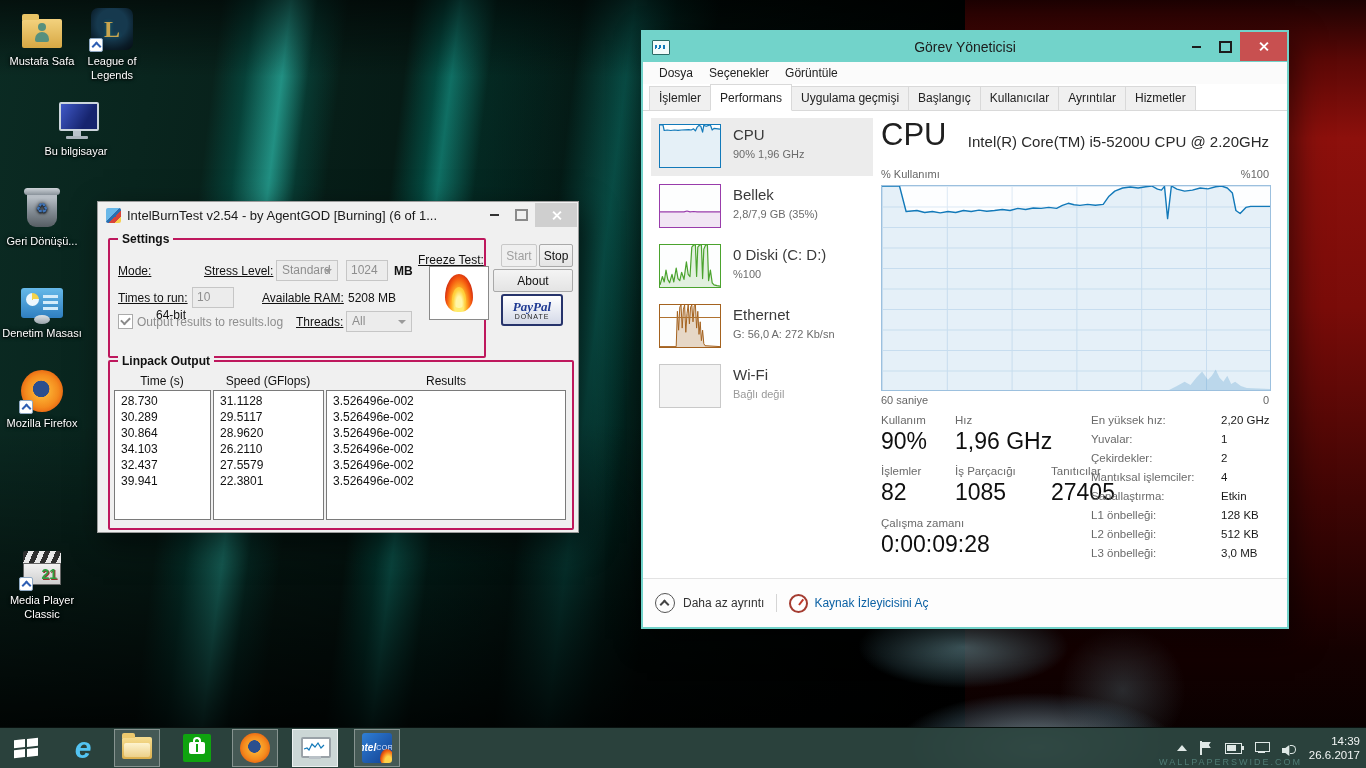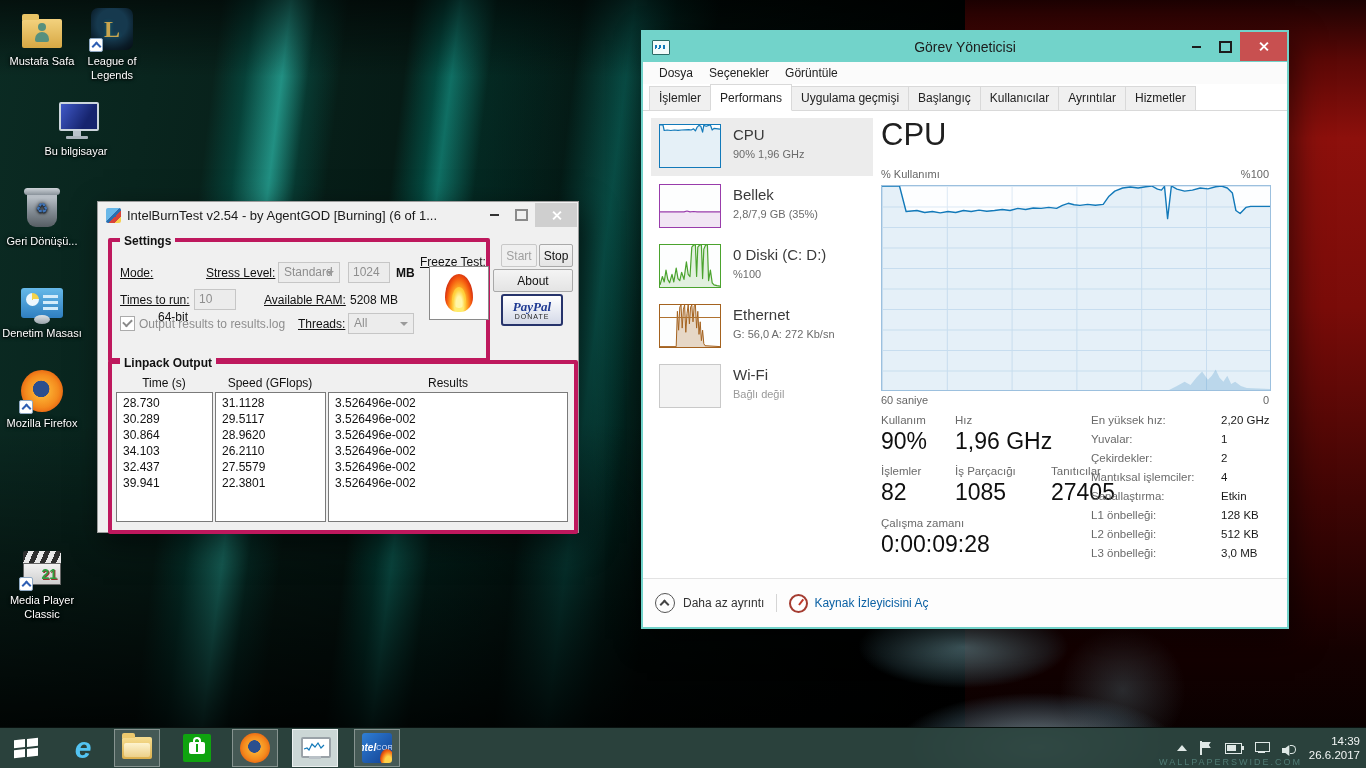--- a/index.html
+++ b/index.html
@@ -76,21 +76,21 @@
     background:linear-gradient(135deg,#69b7e8 0 45%,#2b6fb0 45% 60%,#d8433a 60% 78%,#f7cf4d 78%);}
   .ibt-title{font-size:13px;color:#1a1a1a;white-space:nowrap;}
   .ibt-caps{position:absolute;right:1px;top:1px;display:flex;height:24px;}
   .cap{display:flex;align-items:center;justify-content:center;width:27px;height:24px;}
   .cap-close-ibt{width:42px;background:#cfcfcf;}
   .g-min{width:9px;height:2px;background:#333;}
   .g-max{width:9px;height:8px;border:2px solid #8a8a8a;}
   .g-x{position:relative;width:11px;height:11px;}
   .g-x::before,.g-x::after{content:"";position:absolute;left:5px;top:0;width:2px;height:11px;background:#fff;}
   .g-x::before{transform:rotate(45deg);} .g-x::after{transform:rotate(-45deg);}
-  .grp{position:absolute;border:4px solid #be185d;border-radius:2px;}
+  .grp{position:absolute;border:2px solid #be185d;border-radius:2px;}
   .grp-label{position:absolute;top:-8px;left:8px;background:#f0f0f0;padding:0 4px;font-weight:bold;font-size:12px;color:#111;}
   .ulab{position:absolute;text-decoration:underline;color:#111;white-space:nowrap;}
   .val{position:absolute;color:#111;white-space:nowrap;}
   .dis-input{position:absolute;background:#ececec;border:1px solid #c6c6c6;color:#8e8e8e;
     font-size:12px;padding:2px 4px;box-sizing:border-box;}
   .dis-select{position:absolute;background:#ececec;border:1px solid #c6c6c6;color:#8e8e8e;
     font-size:12px;padding:2px 18px 2px 5px;box-sizing:border-box;}
   .dd-arrow{position:absolute;right:5px;top:8px;width:0;height:0;border-left:4px solid transparent;
     border-right:4px solid transparent;border-top:4px solid #9a9a9a;}
   .chk{position:absolute;width:13px;height:13px;background:#fff;border:1px solid #ababab;}
@@ -466,20 +466,21 @@
         <span class="side-name">Ethernet</span>
         <span class="side-detail">G: 56,0 A: 272 Kb/sn</span>
       </div>
       <div class="side-item" style="top:247px;">
         <div class="thumb t-wifi"></div>
         <span class="side-name">Wi-Fi</span>
         <span class="side-detail dim">Bağlı değil</span>
       </div>
 
       <div class="cpu-title">CPU</div>
+      <div class="cpu-sub">Intel(R) Core(TM) i5-5200U CPU @ 2.20GHz</div>
       <span class="ax" style="left:238px;top:57px;">% Kullanımı</span>
       <span class="ax" style="right:18px;top:57px;">%100</span>
       <div class="graph-box">
         <svg width="388" height="204" viewBox="0 0 388 204">
             <polygon points="0,204 0.0,204.0 287.1,204.0 294.9,199.9 302.6,195.8 308.5,198.9 314.3,191.8 320.1,185.6 325.9,193.8 329.8,189.7 333.7,183.6 337.6,191.8 341.4,195.8 345.3,189.7 349.2,197.9 353.1,195.8 358.9,199.9 364.7,202.0 388.0,203.0 388,204" fill="rgba(18,121,185,0.20)"></polygon>
           </svg>
         <svg width="388" height="204" viewBox="0 0 388 204">
             <polygon points="0,204 0.0,0.0 17.5,0.0 24.1,25.5 34.9,24.5 42.7,26.5 50.4,25.5 58.2,26.9 66.0,25.5 73.7,26.5 81.5,24.5 89.2,25.5 97.0,24.1 104.8,25.3 112.5,24.5 120.3,23.5 128.0,24.5 135.8,22.4 143.6,23.5 151.3,22.0 159.1,22.4 166.8,21.4 174.6,22.4 180.4,19.4 186.2,17.3 192.1,18.8 197.9,19.4 205.6,18.4 213.4,19.2 221.2,18.4 227.0,10.2 232.8,5.1 240.6,2.0 248.3,1.0 256.1,2.0 263.8,0.8 269.7,0.0 275.5,3.1 279.4,4.1 282.5,0.4 285.6,32.6 289.4,0.0 294.9,3.1 302.6,5.1 310.4,4.1 318.2,2.0 325.9,2.9 333.7,0.8 339.5,0.0 345.3,2.0 350.4,7.1 353.9,24.5 358.1,27.5 363.9,21.4 368.6,20.4 388.0,20.4 388,204" fill="rgba(18,121,185,0.10)"></polygon>
             <polyline points="0.0,0.0 17.5,0.0 24.1,25.5 34.9,24.5 42.7,26.5 50.4,25.5 58.2,26.9 66.0,25.5 73.7,26.5 81.5,24.5 89.2,25.5 97.0,24.1 104.8,25.3 112.5,24.5 120.3,23.5 128.0,24.5 135.8,22.4 143.6,23.5 151.3,22.0 159.1,22.4 166.8,21.4 174.6,22.4 180.4,19.4 186.2,17.3 192.1,18.8 197.9,19.4 205.6,18.4 213.4,19.2 221.2,18.4 227.0,10.2 232.8,5.1 240.6,2.0 248.3,1.0 256.1,2.0 263.8,0.8 269.7,0.0 275.5,3.1 279.4,4.1 282.5,0.4 285.6,32.6 289.4,0.0 294.9,3.1 302.6,5.1 310.4,4.1 318.2,2.0 325.9,2.9 333.7,0.8 339.5,0.0 345.3,2.0 350.4,7.1 353.9,24.5 358.1,27.5 363.9,21.4 368.6,20.4 388.0,20.4" fill="none" stroke="#1279b9" stroke-width="1.4" stroke-linejoin="round"></polyline>
           </svg>

